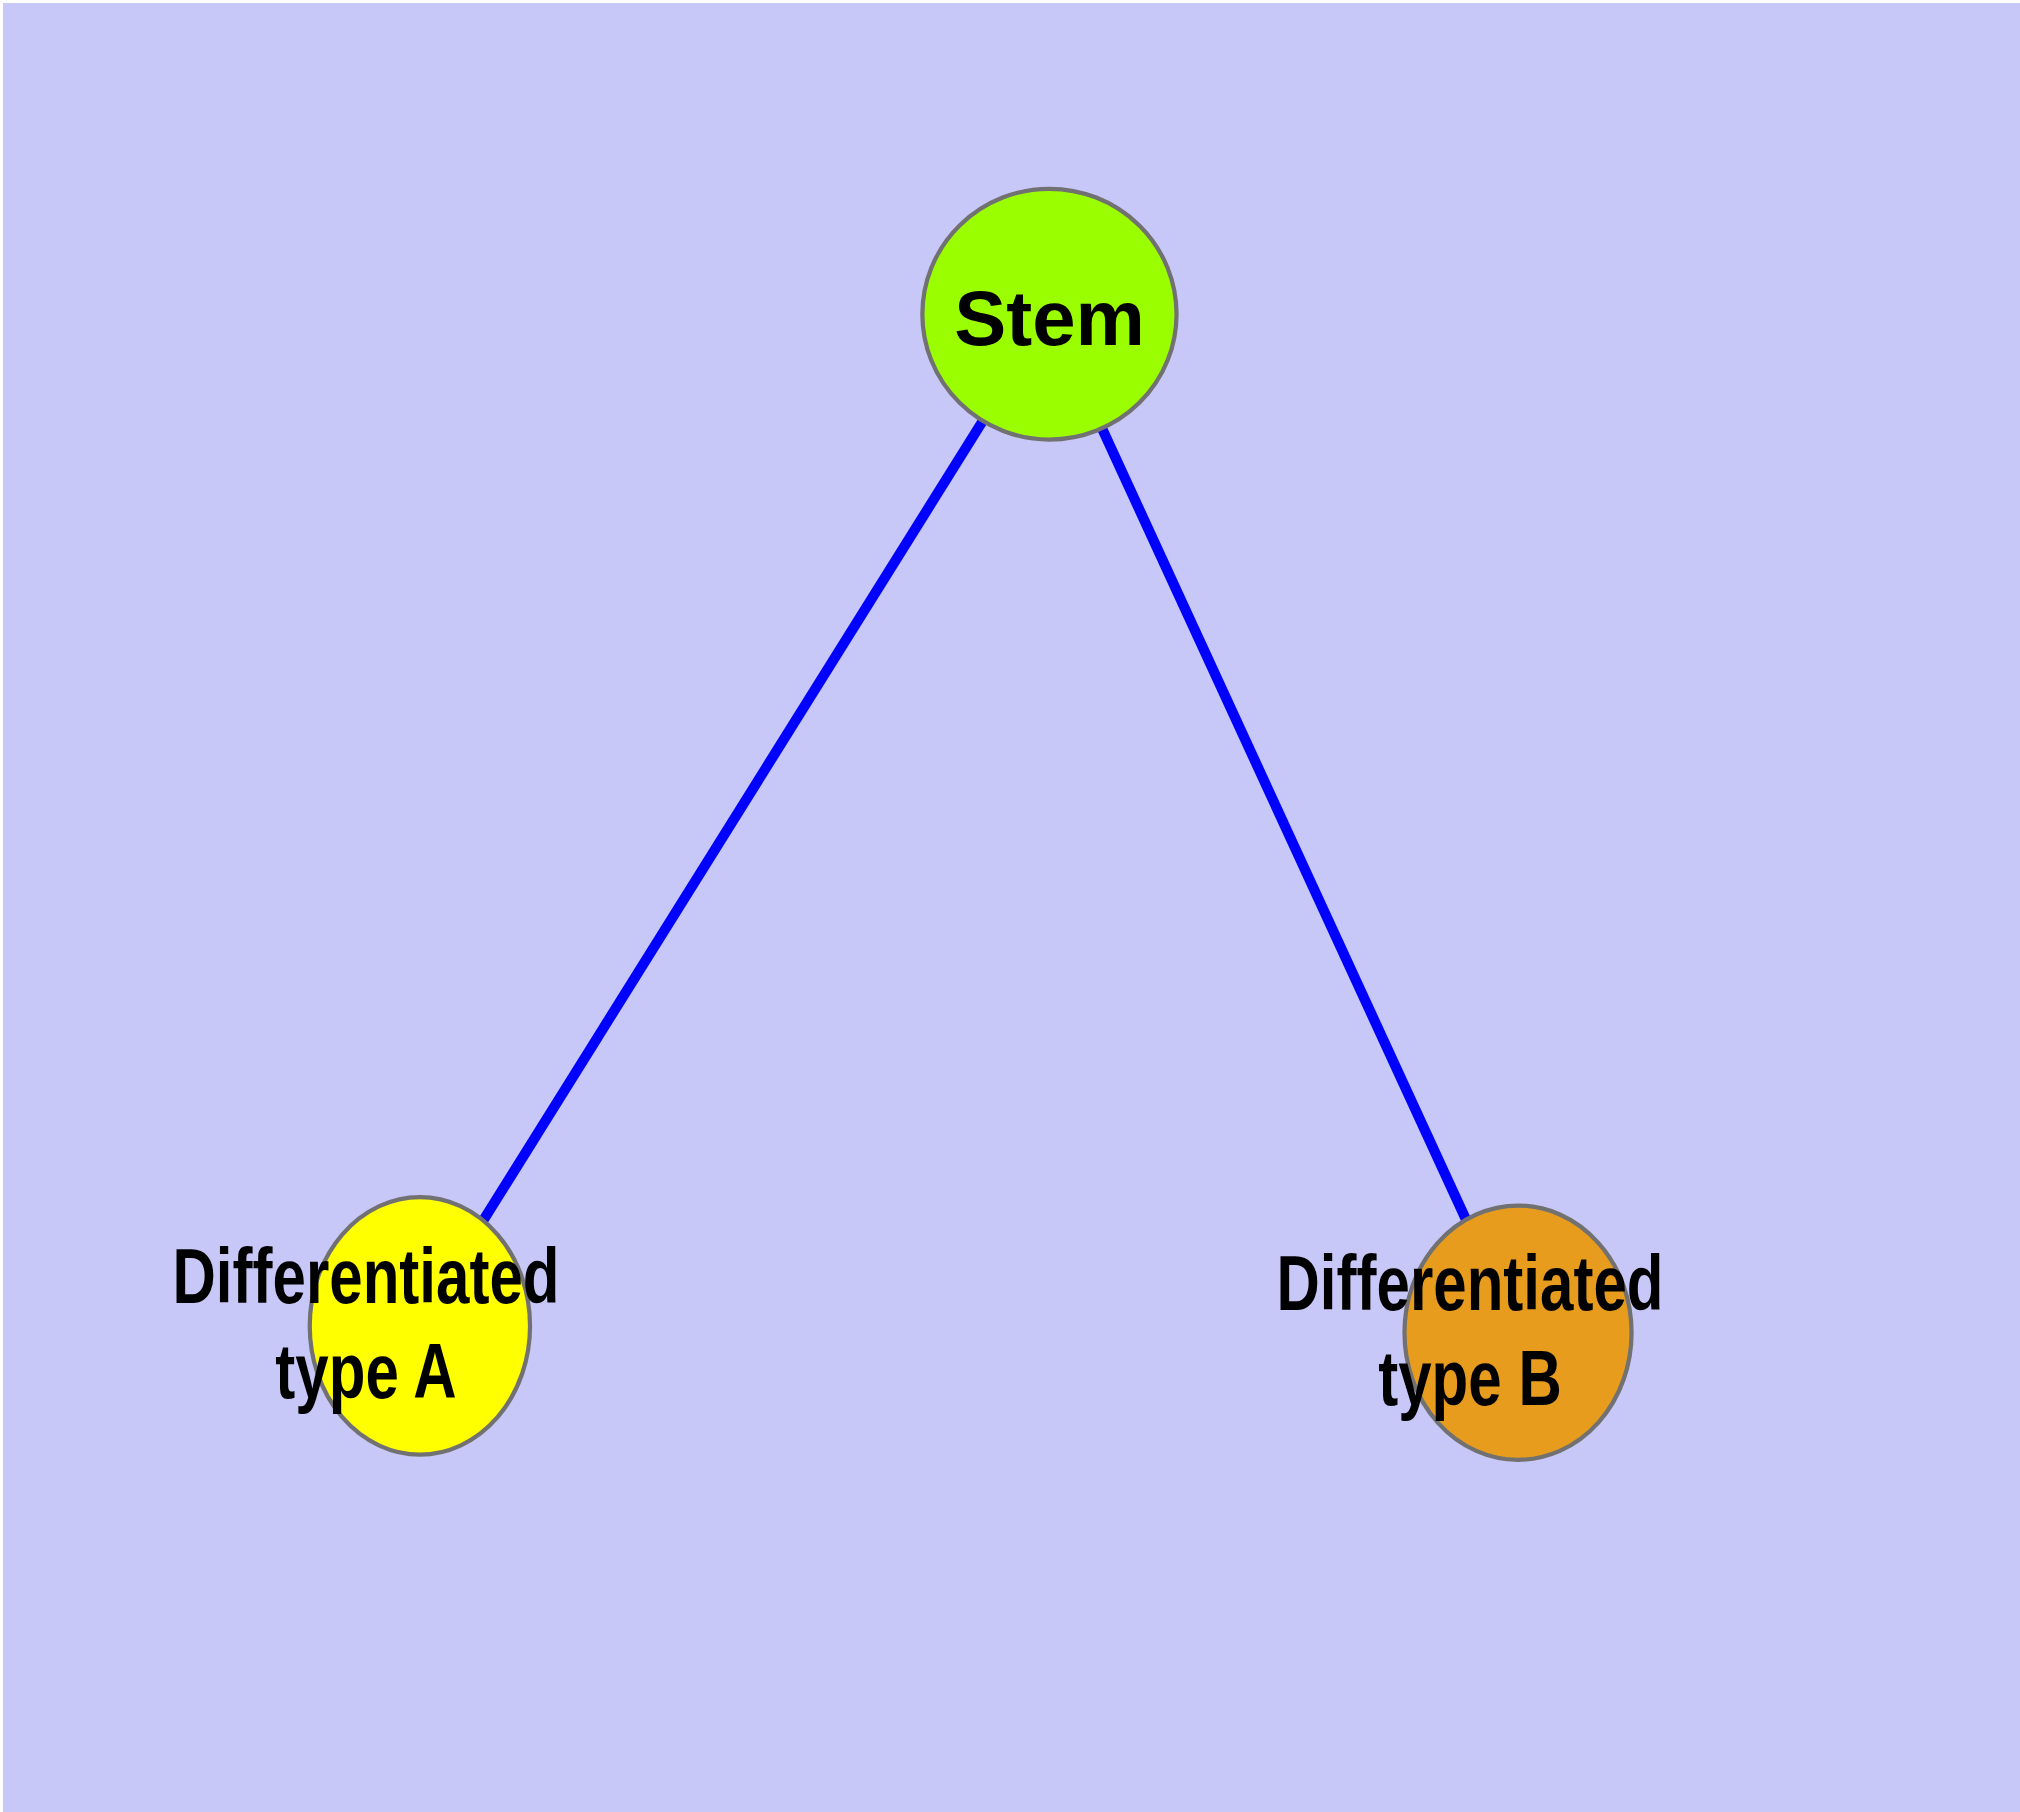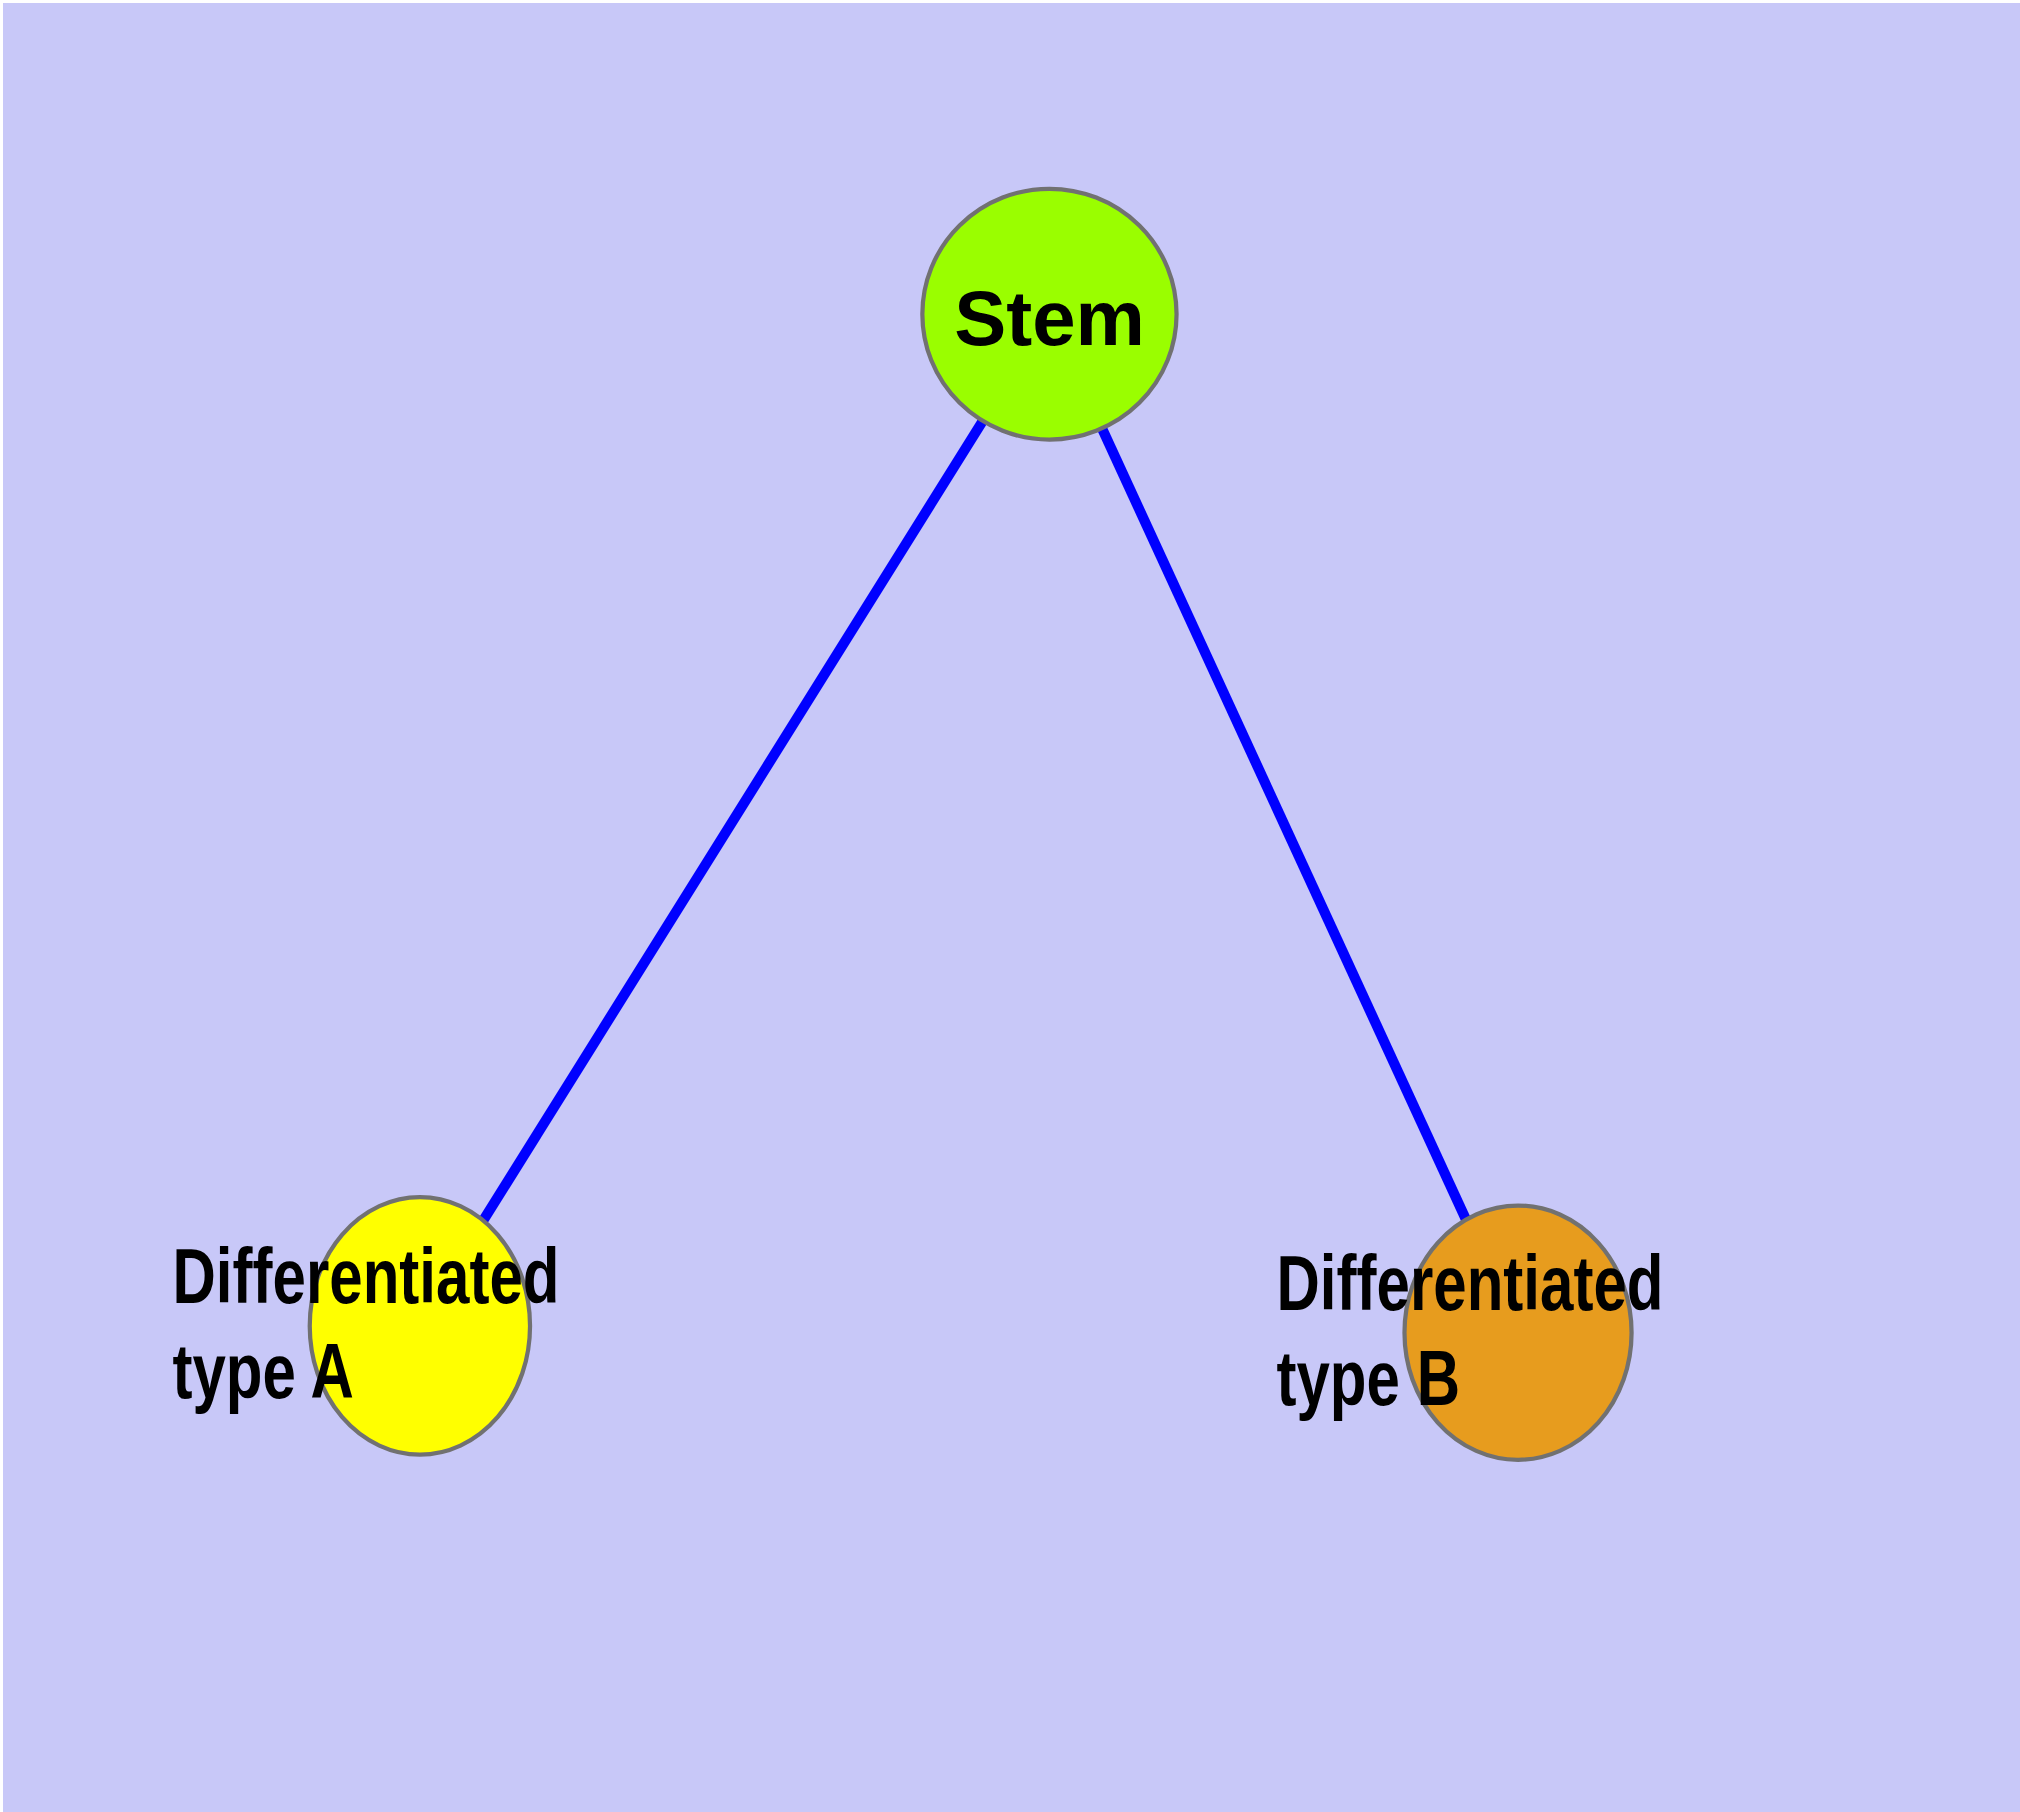--- a/index.html
+++ b/index.html
@@ -24,21 +24,21 @@
     left: 0;
     width: 100%;
     height: 100%;
   }
   .node-label {
     position: absolute;
     color: #000000;
     font-weight: bold;
     font-size: 78px;
     line-height: 95px;
-    text-align: left;
+    text-align: center;
     white-space: nowrap;
     transform: translateX(-50%);
   }
   .node-label.compressed .label-inner {
     display: inline-block;
     transform: scaleX(0.77);
     transform-origin: center center;
   }
   .label-inner { display: inline-block; }
   .label-line { display: block; }

